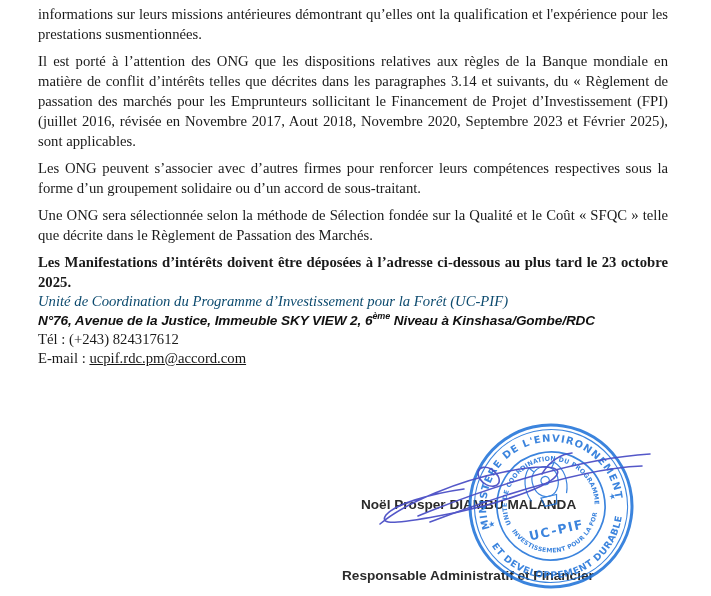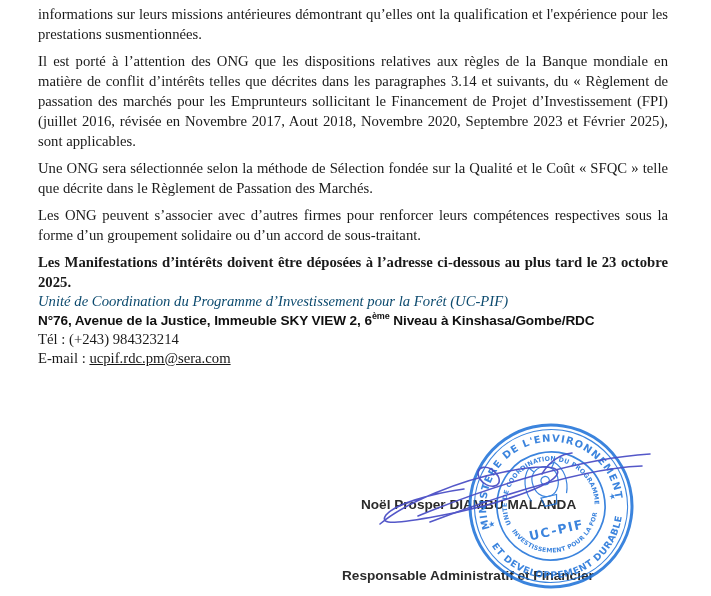--- a/index.html
+++ b/index.html
@@ -13,21 +13,21 @@
   .body-text{position:absolute;left:38px;top:4px;width:638px;}
   .par{
     font-size:14.7px;line-height:20px;text-align:justify;
     margin:0 8px 7px 0;color:#1a1a1a;
   }
   .par.tight{margin-bottom:0;font-weight:bold;}
   .addr-org{
     font-style:italic;font-size:14.7px;line-height:19px;color:#0c4a6e;
   }
   .addr-street{
-    font-family:"Liberation Sans",sans-serif;font-weight:bold;
+    font-family:"Liberation Sans",sans-serif;font-style:italic;font-weight:bold;
     font-size:13.6px;line-height:19px;color:#111;letter-spacing:-0.1px;
   }
   .addr-street sup{font-size:9px;line-height:0;}
   .addr-phone,.addr-email{font-size:14.7px;line-height:19px;color:#1a1a1a;}
   .email-link{color:#151515;text-decoration:underline;cursor:pointer;}
   .sig-heading{
     position:absolute;left:309px;top:435px;
     font-family:"Liberation Sans",sans-serif;font-weight:bold;
     font-size:14.2px;color:#2b2b2b;letter-spacing:0.1px;
     border-bottom:1.6px solid #2b2b2b;padding-bottom:1px;
@@ -48,32 +48,32 @@
   .stamp-text{font-family:"DejaVu Sans",sans-serif;font-weight:bold;}
 </style>
 </head>
 <body>
 
 <main class="page">
 
   <section class="body-text">
     <p class="par">informations sur leurs missions antérieures démontrant qu’elles ont la qualification et l'expérience pour les prestations susmentionnées.</p>
     <p class="par">Il est porté à l’attention des ONG que les dispositions relatives aux règles de la Banque mondiale en matière de conflit d’intérêts telles que décrites dans les paragraphes 3.14 et suivants, du « Règlement de passation des marchés pour les Emprunteurs sollicitant le Financement de Projet d’Investissement (FPI) (juillet 2016, révisée en Novembre 2017, Aout 2018, Novembre 2020, Septembre 2023 et Février 2025), sont applicables.</p>
+    <p class="par">Les ONG peuvent s’associer avec d’autres firmes pour renforcer leurs compétences respectives sous la forme d’un groupement solidaire ou d’un accord de sous-traitant.</p>
     <p class="par">Une ONG sera sélectionnée selon la méthode de Sélection fondée sur la Qualité et le Coût « SFQC » telle que décrite dans le Règlement de Passation des Marchés.</p>
-    <p class="par">Les ONG peuvent s’associer avec d’autres firmes pour renforcer leurs compétences respectives sous la forme d’un groupement solidaire ou d’un accord de sous-traitant.</p>
     <p class="par tight">Les Manifestations d’intérêts doivent être déposées à l’adresse ci-dessous au plus tard le 23 octobre 2025.</p>
 
     <div class="addr">
       <div class="addr-org">Unité de Coordination du Programme d’Investissement pour la Forêt (UC-PIF)</div>
       <div class="addr-street">
         <span>N°76, Avenue de la Justice, Immeuble SKY VIEW 2, 6</span><sup>ème</sup><span> Niveau à Kinshasa/Gombe/RDC</span>
       </div>
-      <div class="addr-phone">Tél : (+243) 984323214</div>
+      <div class="addr-phone">Tél : (+243) 824317612</div>
       <div class="addr-email">
-        <span>E-mail : </span><a class="email-link">ucpif.rdc.pm@sera.com</a>
+        <span>E-mail : </span><a class="email-link">ucpif.rdc.pm@accord.com</a>
       </div>
     </div>
   </section>
 
   <div class="sig-name">Noël Prosper DIAMBU MALANDA</div>
   <div class="sig-title">Responsable Administratif et Financier</div>
 
   <svg class="stamp-svg" viewBox="0 0 170 170" aria-hidden="true">
     <g transform="rotate(-13 85 85)" opacity="0.85">
       <g stroke="#1a6fd8" fill="none">

